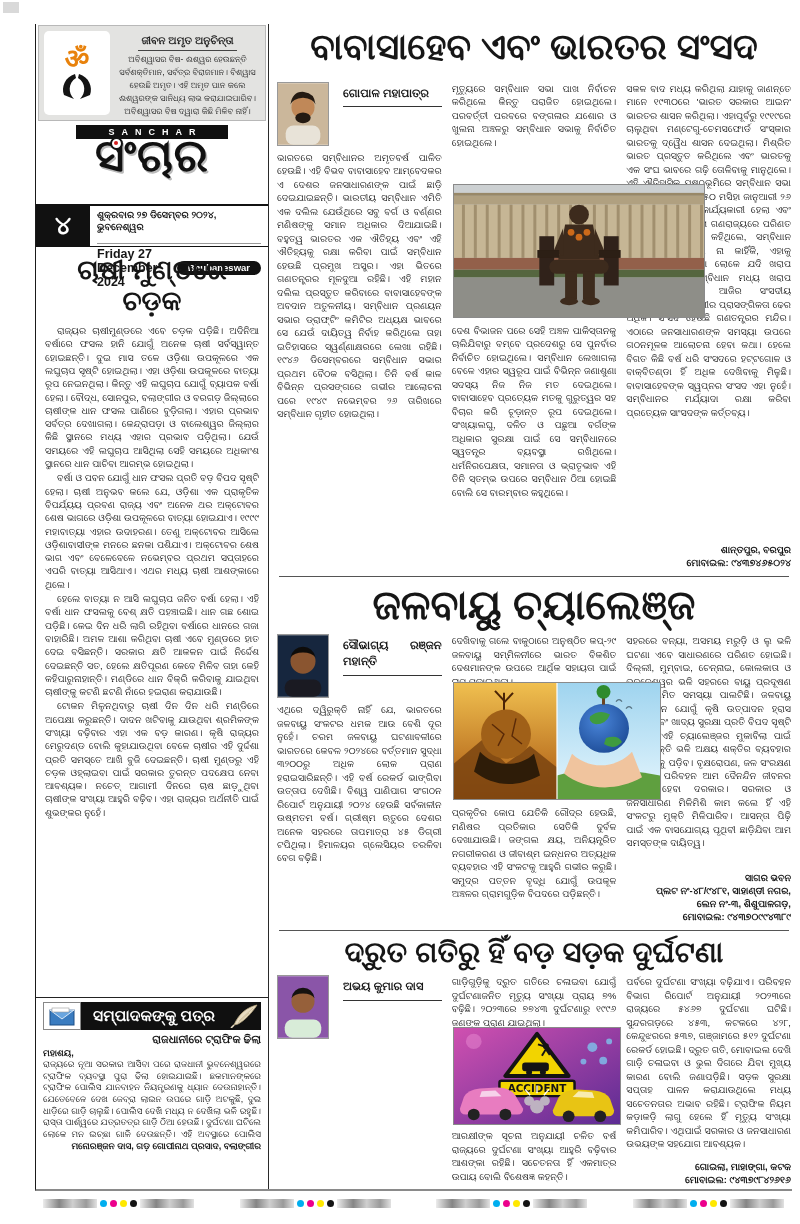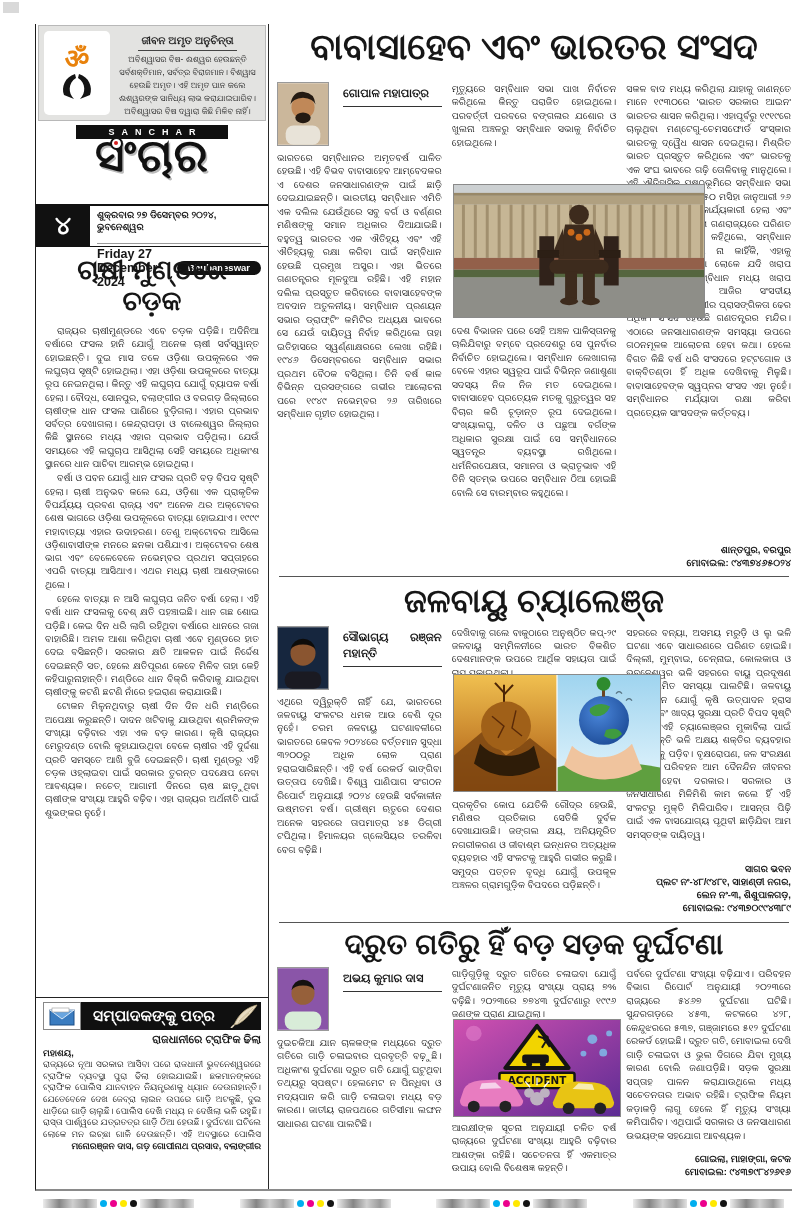--- a/index.html
+++ b/index.html
@@ -52,21 +52,21 @@
   .letters-head { text-align:right; font-size:11px; font-weight:800; margin:0 0 2px; }
   .letters-sal { font-size:9px; font-weight:700; }
   .letters-body { height:80px; overflow:hidden; text-align:justify; font-size:8.8px; line-height:1.32; }
   .letters-sig { text-align:right; font-size:9px; font-weight:700; margin-top:2px; }
 
   
   .main-area { position:absolute; left:241px; top:0; width:514px; height:100%; }
   .article { position:relative; }
   .article h1 { text-align:center; font-weight:800; line-height:1.08; }
   .a1 h1 { font-size:36px; margin:4px 0 15px; }
-  .a2 h1 { font-size:33px; margin:3px 0 7px;text-align:center; }
+  .a2 h1 { font-size:41px; margin:3px 0 7px;text-align:center; }
   .a3 h1 { font-size:29px; margin:3px 0 7px; }
   .cols { position:relative; display:flex; gap:10px; overflow:hidden; }
   .a1 .cols { height:488px; }
   .a2 .cols { height:290px; }
   .a3 .cols { height:212px; }
   .col { flex:1; overflow:hidden; text-align:justify; font-size:9.5px; line-height:1.42; }
   .chunk { overflow:hidden; }
   .byline { display:flex; gap:14px; align-items:flex-start; margin-bottom:5px; }
   .aphoto { width:52px; height:64px; border:1px solid #999; flex:none; display:block; }
   .aname { flex:1; font-size:11.5px; font-weight:800; border-bottom:1.5px solid #333; padding:2px 0 5px; margin-top:1px; }
@@ -319,21 +319,20 @@
         <div class="col">
           <div class="byline">
             <svg class="aphoto" viewBox="0 0 52 64">
               <rect width="52" height="64" fill="#8a55a8"></rect>
               <rect x="7" y="45" width="38" height="19" rx="8" fill="#d8ecd8"></rect>
               <circle cx="26" cy="26" r="12" fill="#96603a"></circle>
               <path d="M14,23 q2,-11 12,-11 q10,0 12,11 q-3,-5 -12,-5 q-9,0 -12,5 Z" fill="#151210"></path>
             </svg>
             <div class="aname">ଅଭୟ କୁମାର ଦାସ</div>
           </div>
-          <div class="chunk">ଦୁଇଚକିଆ ଯାନ ଚାଳକଙ୍କ ମଧ୍ୟରେ ଦ୍ରୁତ ଗତିରେ ଗାଡ଼ି ଚଳାଇବାର ପ୍ରବୃତ୍ତି ବଢ଼ୁଛି। ଅଧିକାଂଶ ଦୁର୍ଘଟଣା ଦ୍ରୁତ ଗତି ଯୋଗୁଁ ଘଟୁଥିବା ତଥ୍ୟରୁ ସ୍ପଷ୍ଟ। ହେଲମେଟ ନ ପିନ୍ଧିବା ଓ ମଦ୍ୟପାନ କରି ଗାଡ଼ି ଚଳାଇବା ମଧ୍ୟ ବଡ଼ କାରଣ। ଜାତୀୟ ରାଜପଥରେ ଗତିସୀମା ଲଙ୍ଘନ ସାଧାରଣ ଘଟଣା ପାଲଟିଛି।</div>
         </div>
         <div class="col">
           <div class="chunk" style="height:52px">ଗାଡ଼ିଗୁଡ଼ିକୁ ଦ୍ରୁତ ଗତିରେ ଚଳାଇବା ଯୋଗୁଁ ଦୁର୍ଘଟଣାଜନିତ ମୃତ୍ୟୁ ସଂଖ୍ୟା ପ୍ରାୟ ୭% ବଢ଼ିଛି। ୨୦୨୩ରେ ୭୭୪୩ ଦୁର୍ଘଟଣାରୁ ୧୯୯୬ ଜଣଙ୍କ ପ୍ରାଣ ଯାଇଥିଲା।</div>
           <div style="height:102px"></div>
           <div class="chunk">ଆରକ୍ଷୀଙ୍କ ସୂଚନା ଅନୁଯାୟୀ ଚଳିତ ବର୍ଷ ରାଜ୍ୟରେ ଦୁର୍ଘଟଣା ସଂଖ୍ୟା ଆହୁରି ବଢ଼ିବାର ଆଶଙ୍କା ରହିଛି। ସଚେତନତା ହିଁ ଏକମାତ୍ର ଉପାୟ ବୋଲି ବିଶେଷଜ୍ଞ କହନ୍ତି।</div>
         </div>
         <div class="col">
           <div class="chunk">ପର୍ବରେ ଦୁର୍ଘଟଣା ସଂଖ୍ୟା ବଢ଼ିଯାଏ। ପରିବହନ ବିଭାଗ ରିପୋର୍ଟ ଅନୁଯାୟୀ ୨୦୨୩ରେ ରାଜ୍ୟରେ ୫୪୬୭ ଦୁର୍ଘଟଣା ଘଟିଛି। ସୁନ୍ଦରଗଡ଼ରେ ୪୫୩, କଟକରେ ୪୨୮, କେନ୍ଦୁଝରରେ ୫୩୭, ଗଞ୍ଜାମରେ ୫୧୨ ଦୁର୍ଘଟଣା ରେକର୍ଡ ହୋଇଛି। ଦ୍ରୁତ ଗତି, ମୋବାଇଲ ଦେଖି ଗାଡ଼ି ଚଳାଇବା ଓ ଭୁଲ ଦିଗରେ ଯିବା ମୁଖ୍ୟ କାରଣ ବୋଲି ଜଣାପଡ଼ିଛି। ସଡ଼କ ସୁରକ୍ଷା ସପ୍ତାହ ପାଳନ କରାଯାଉଥିଲେ ମଧ୍ୟ ସଚେତନତାର ଅଭାବ ରହିଛି। ଟ୍ରାଫିକ ନିୟମ କଡ଼ାକଡ଼ି ଲାଗୁ ହେଲେ ହିଁ ମୃତ୍ୟୁ ସଂଖ୍ୟା କମିପାରିବ। ଏଥିପାଇଁ ସରକାର ଓ ଜନସାଧାରଣ ଉଭୟଙ୍କ ସହଯୋଗ ଆବଶ୍ୟକ।</div>
         </div>
 

